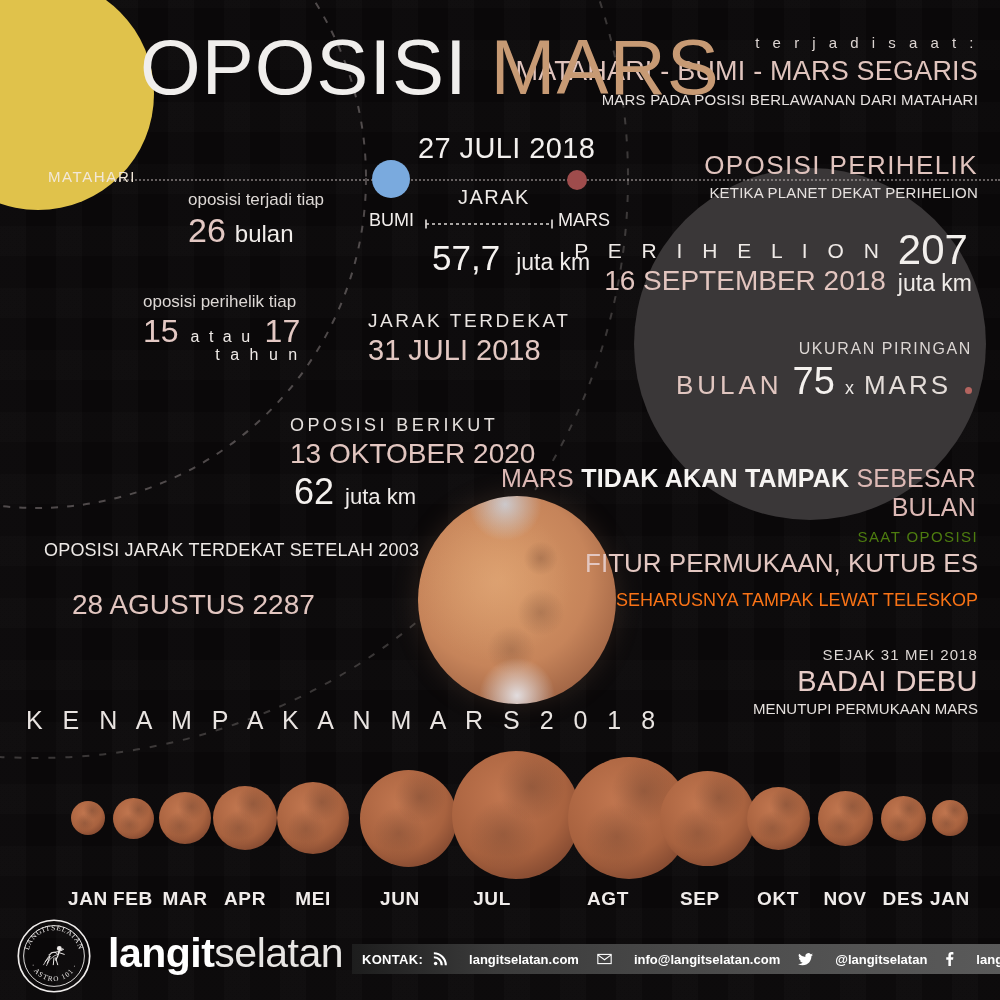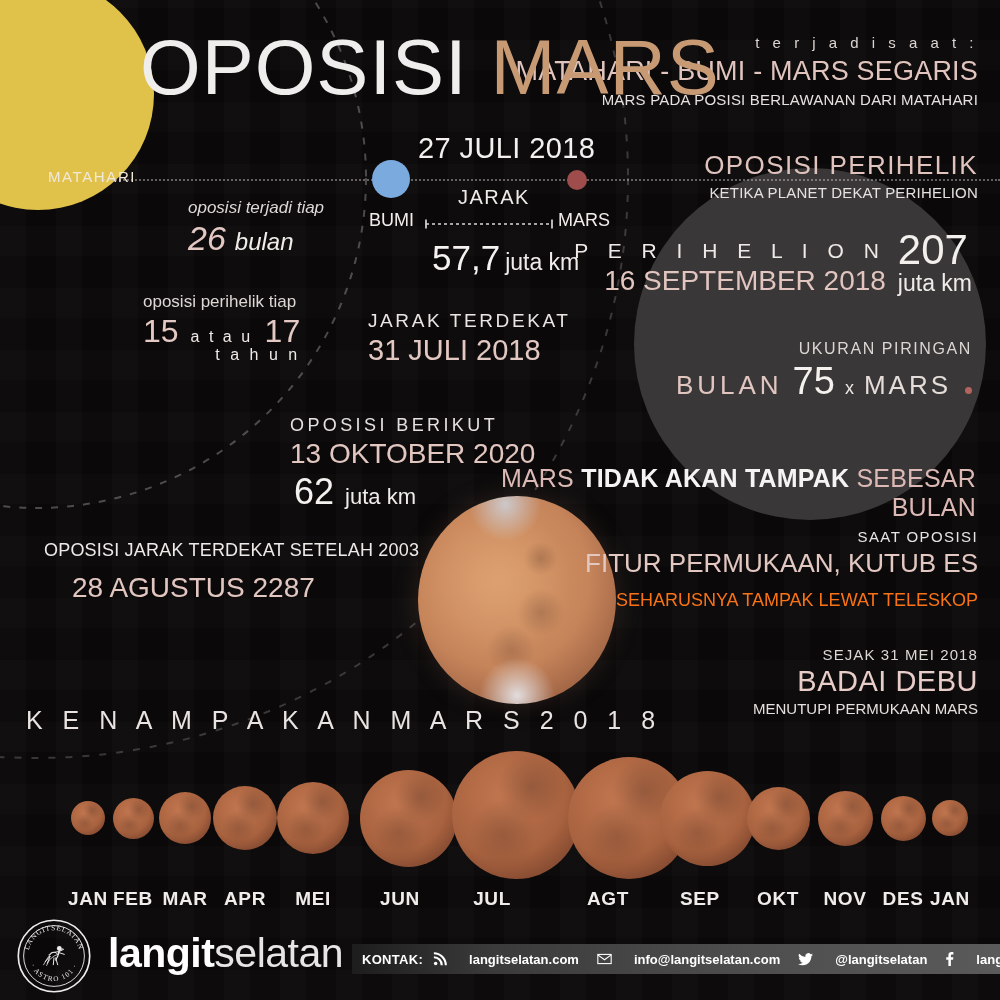--- a/index.html
+++ b/index.html
@@ -148,68 +148,68 @@
   #ukuran-x { font-size: 18px; color: #ece8e5; }
   #ukuran-mars { font-size: 26px; letter-spacing: 3px; color: #e4ddd9; }
   #ukuran-marsdot { width: 7px; height: 7px; border-radius: 50%; background: #b4645f; display:inline-block; margin-left: 4px; }
 
   
   #tampak-block { right: 24px; top: 464px; width: 520px; text-align: right; font-size: 25px; letter-spacing: .2px;}
   #tampak-block .b { font-weight: 700; color: #f6f4f2; }
 
   
   #fitur-block { right: 22px; top: 528px; width: 520px; text-align: right; }
-  #fitur-label { font-size: 15px; letter-spacing: 1.4px; color: #e5e5e5; }
+  #fitur-label { font-size: 15px; letter-spacing: 1.4px; color: #4d7c0f; }
   #fitur-main  { font-size: 26px; color: #e3c7c1; margin-top: 3px; }
   #fitur-sub   { font-size: 18px; color: #f97316; margin-top: 11px; }
 
   
   #badai-block { right: 22px; top: 646px; width: 520px; text-align: right; }
   #badai-label { font-size: 15px; letter-spacing: 1.1px; color: #ddd7d4; }
   #badai-main  { font-size: 29px; color: #e8cdc8; margin-top: 2px; letter-spacing: .5px;}
   #badai-sub   { font-size: 15px; color: #e5e0dd; margin-top: 2px; }
 
   
-  #stat-26 { left: 188px; top: 198px; font-style: italic; }
+  #stat-26 { left: 188px; top: 190px; }
   #stat-26 .lbl { font-size: 17px; color: #ddd8d5; font-weight: 300; }
   #stat-26 .row { display: flex; align-items: baseline; gap: 9px; margin-top: 1px;}
   #stat-26 .num { font-size: 34px; color: #e3c8c3; font-weight: 300; }
   #stat-26 .unit { font-size: 24px; color: #f0ece9; font-weight: 300; }
 
   #stat-15 { left: 143px; top: 292px; }
   #stat-15 .lbl { font-size: 17px; color: #ddd8d5; font-weight: 300; }
   #stat-15 .row { display: flex; align-items: baseline; gap: 12px; margin-top: 1px;}
   #stat-15 .num { font-size: 32px; color: #e3c8c3; font-weight: 300; }
   #stat-15 .mid { font-size: 16px; color: #efeae7; letter-spacing: 2.5px;}
   #stat-15 .tahun { font-size: 16px; color: #efeae7; letter-spacing: 3px; text-align: right; margin-top: -4px;}
 
   
   #date-top { left: 418px; top: 132px; font-size: 29px; color: #f3f0ee; letter-spacing: .4px; }
   #bumi-lbl { left: 369px; top: 210px; font-size: 18px; color: #f1edeb; }
   #mars-lbl { left: 558px; top: 210px; font-size: 18px; color: #f1edeb; }
   #jarak-lbl { left: 458px; top: 186px; font-size: 20px; color: #efebe8; letter-spacing: 1.5px;}
   #jarak-bar { left: 425px; top: 219px; width: 128px; height: 10px; }
-  #jarak-val { left: 432px; top: 238px; display: flex; align-items: baseline; gap: 5px;}
+  #jarak-val { left: 432px; top: 238px; display: flex; align-items: baseline; gap: 16px;}
   #jarak-val .n { font-size: 35px; color: #f5f2f0; font-weight: 300; }
   #jarak-val .u { font-size: 23px; color: #f0ecea; font-weight: 300; }
 
   #terdekat-block { left: 368px; top: 310px; }
   #terdekat-lbl { font-size: 19px; letter-spacing: 2.6px; color: #eae5e2; }
   #terdekat-date { font-size: 29px; color: #e3c8c2; margin-top: 2px; }
 
   #berikut-block { left: 290px; top: 415px; }
   #berikut-lbl { font-size: 18px; letter-spacing: 3.4px; color: #e6e1de; }
   #berikut-date { font-size: 28px; color: #e2c6c0; margin-top: 2px; }
   #berikut-row { display: flex; align-items: baseline; gap: 11px; margin-top: 1px; padding-left: 4px;}
   #berikut-num { font-size: 36px; color: #f4f1ee; font-weight: 300; }
   #berikut-unit { font-size: 22px; color: #f0ecea; font-weight: 300; }
 
   #setelah-block { left: 44px; top: 540px; }
   #setelah-lbl { font-size: 18px; color: #eeeae7; letter-spacing: .2px;}
-  #setelah-date { font-size: 28px; color: #e2c6c0; margin-top: 11px; padding-left: 28px;}
+  #setelah-date { font-size: 28px; color: #e2c6c0; margin-top: 28px; padding-left: 28px;}
 
   
   #kenampakan-title {
     left: 26px; top: 706px;
     font-size: 25px; letter-spacing: 6.5px; color: #e9e4e1; font-weight: 400;
   }
   #disc-row {
     position: absolute;
     left: 0; top: 760px;
     width: 1000px; height: 150px;

